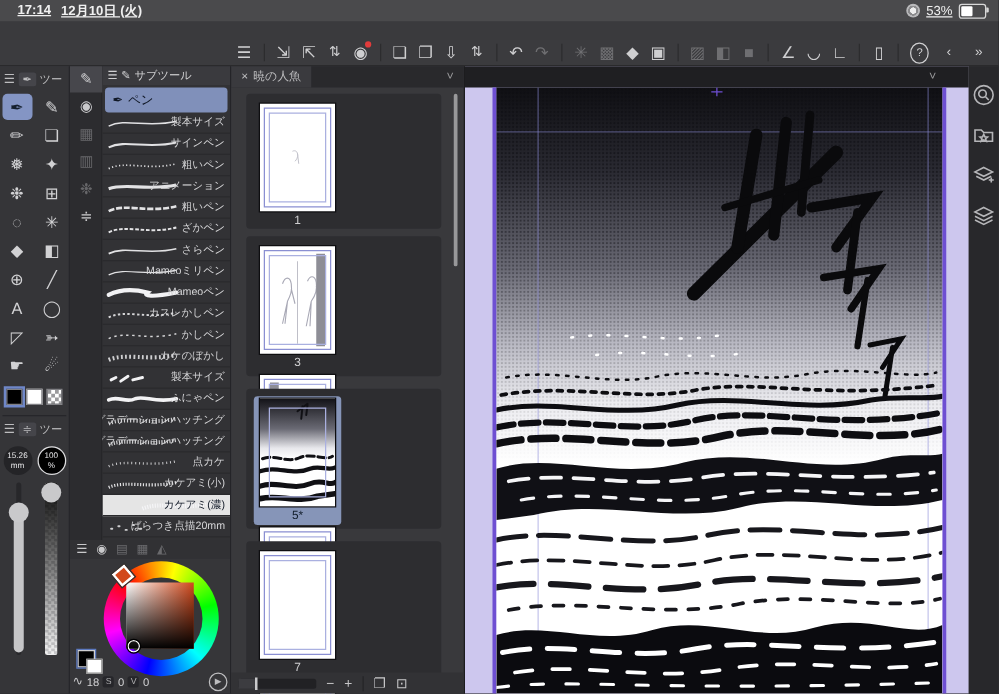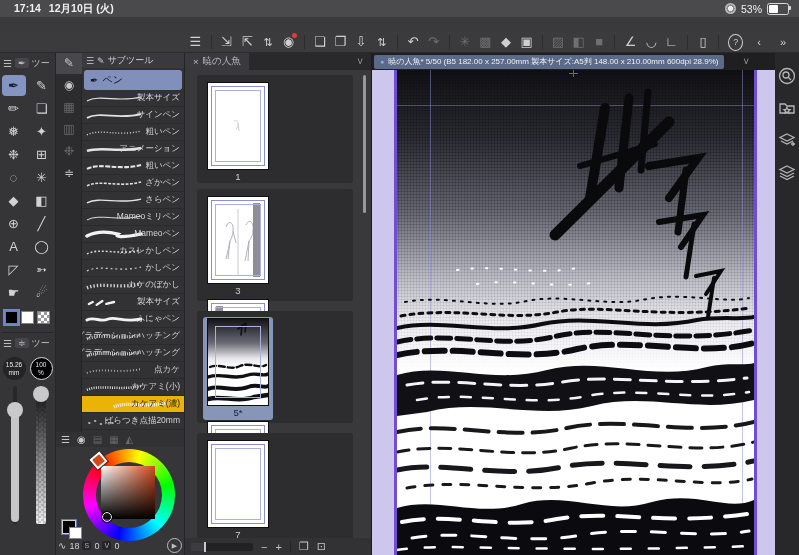--- a/index.html
+++ b/index.html
@@ -2,21 +2,21 @@
 <html><head>
 <meta charset="utf-8">
 <style>
   html,body{margin:0;padding:0;background:#222;}
   #app{position:relative;width:799px;height:555px;background:#3a3a3d;
        font-family:"Liberation Sans","DejaVu Sans",sans-serif;overflow:hidden;color:#d6d6d8;}
   .abs{position:absolute;}
 
   
   .status-bar{left:0;top:0;width:799px;height:17px;background:#4a4a4c;display:flex;align-items:center;
-              font-size:10.5px;color:#f0f0f0;}
+              font-size:10.5px;color:#f0f0f0;text-decoration:underline;}
   .status-left{display:flex;gap:8px;margin-left:14px;font-weight:bold;}
   .status-right{margin-left:auto;display:flex;align-items:center;gap:5px;margin-right:10px;}
   .at-icon{width:11px;height:11px;border-radius:50%;background:radial-gradient(circle,#ededed 0 2.5px,#8a8a8c 2.6px 4px,#b8b8ba 4.1px);}
   .batt{position:relative;width:20px;height:10px;border:1px solid #d8d8d8;border-radius:2.5px;}
   .batt::before{content:"";position:absolute;left:1px;top:1px;bottom:1px;width:9px;background:#fff;border-radius:1px;}
   .batt::after{content:"";position:absolute;right:-3px;top:2.5px;width:2px;height:4px;background:#d8d8d8;border-radius:0 1px 1px 0;}
 
   .menu-bar{left:0;top:17px;width:799px;height:15px;background:#4a4a4c;display:flex;align-items:center;
             font-size:11.5px;color:#e2e2e4;}
   .logo{width:16px;height:14px;margin:0 10px 0 9px;}
@@ -66,21 +66,21 @@
   .dock-ic.dim{color:#67676a;}
 
   
   .subtool{left:82px;top:53px;width:103px;height:379px;background:#323235;border-right:1px solid #242428;box-sizing:border-box;overflow:hidden;}
   .st-head{display:flex;align-items:center;gap:3px;height:15px;background:#3a3a3e;font-size:9px;color:#cfcfd1;padding:0 4px;}
   .st-group{display:flex;align-items:center;gap:4px;height:20px;background:#8090ba;color:#101826;font-size:10px;padding:0 6px;border-radius:3px;margin:2px 2px 0 2px;}
   .brush-row{position:relative;display:flex;align-items:center;height:16px;border-bottom:1px solid #2a2a2d;
              font-size:8.5px;color:#d6d6d8;padding:0 3px;}
   .brush-row svg{flex:0 0 auto;}
   .brush-row .bname{position:absolute;right:4px;white-space:nowrap;}
-  .brush-row.sel{background:#eab308;color:#101826;padding-left:30px;}
+  .brush-row.sel{background:#e5e5e5;color:#101826;padding-left:30px;}
   .st-footer{display:flex;justify-content:flex-end;align-items:center;gap:9px;height:17px;padding-right:8px;color:#c2c2c4;font-size:11px;background:#323235;}
 
   
   .color-panel{left:56px;top:432px;width:129px;height:123px;background:#363639;border-right:1px solid #242428;box-sizing:border-box;}
   .cp-head{display:flex;align-items:center;gap:7px;height:15px;background:#313134;font-size:10px;color:#c9c9cb;padding:0 5px;}
   .cp-head .dim{color:#6a6a6d;}
   .wheel{position:absolute;left:27px;top:17px;width:92px;height:92px;border-radius:50%;
          background:conic-gradient(from -45deg,#f00,#ff0,#0f0,#0ff,#00f,#f0f,#f00);}
   .wheel::after{content:"";position:absolute;inset:13px;border-radius:50%;background:#363639;}
   .svbox{position:absolute;left:45px;top:34px;width:54px;height:53px;z-index:2;
@@ -550,24 +550,20 @@
       <span>−</span>
       <span>+</span>
       <span class="pm-div"></span>
       <span>❐</span>
       <span>⊡</span>
     </div>
   </div>
 
   <div class="abs canvas">
     <div class="doc-tabbar">
-      <div class="doc-tab">
-        <span class="doc-dot">●</span>
-        <span>暁の人魚* 5/50 (B5 182.00 x 257.00mm 製本サイズ:A5判 148.00 x 210.00mm 600dpi 28.9%)</span>
-      </div>
       <span class="doc-chevron">˅</span>
     </div>
 
     <div class="art">
       <div class="ht"></div>
       <div class="guide-v" style="left:33px"></div>
       <div class="guide-v" style="left:345px"></div>
       <div class="guide-h" style="top:35px"></div>
       <div class="crop-c"></div>
       <div class="crop-c2"></div>

